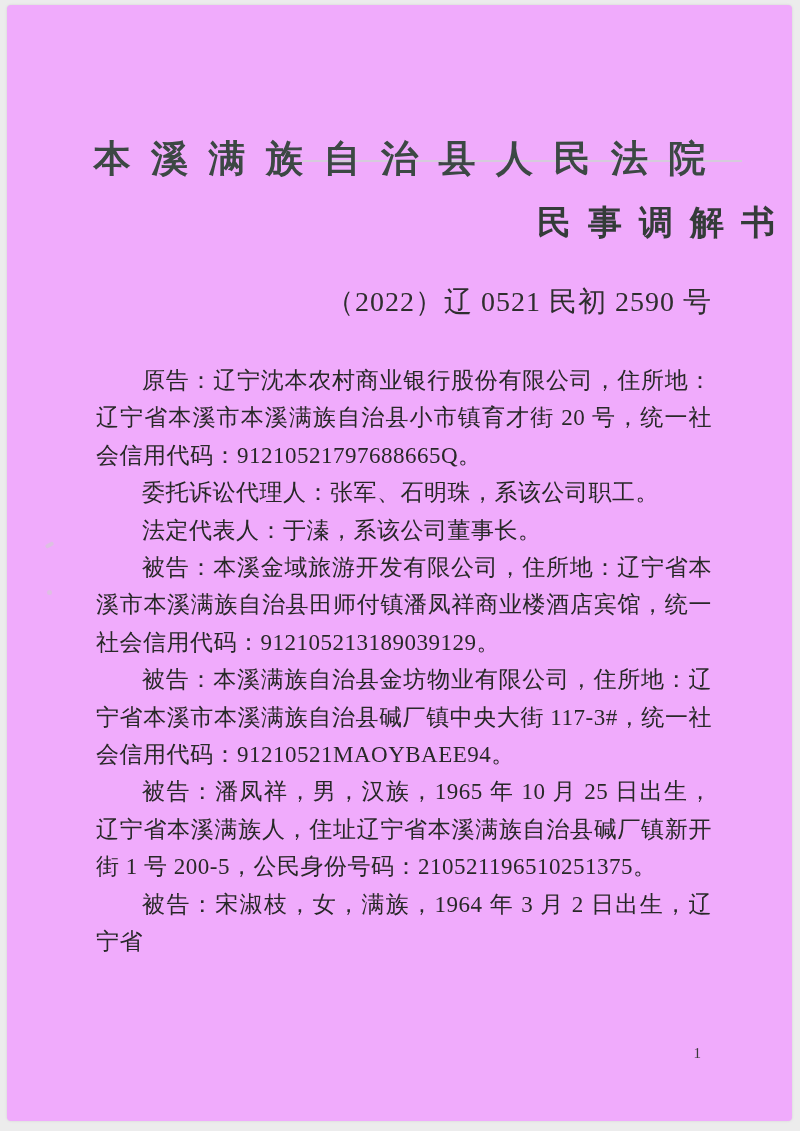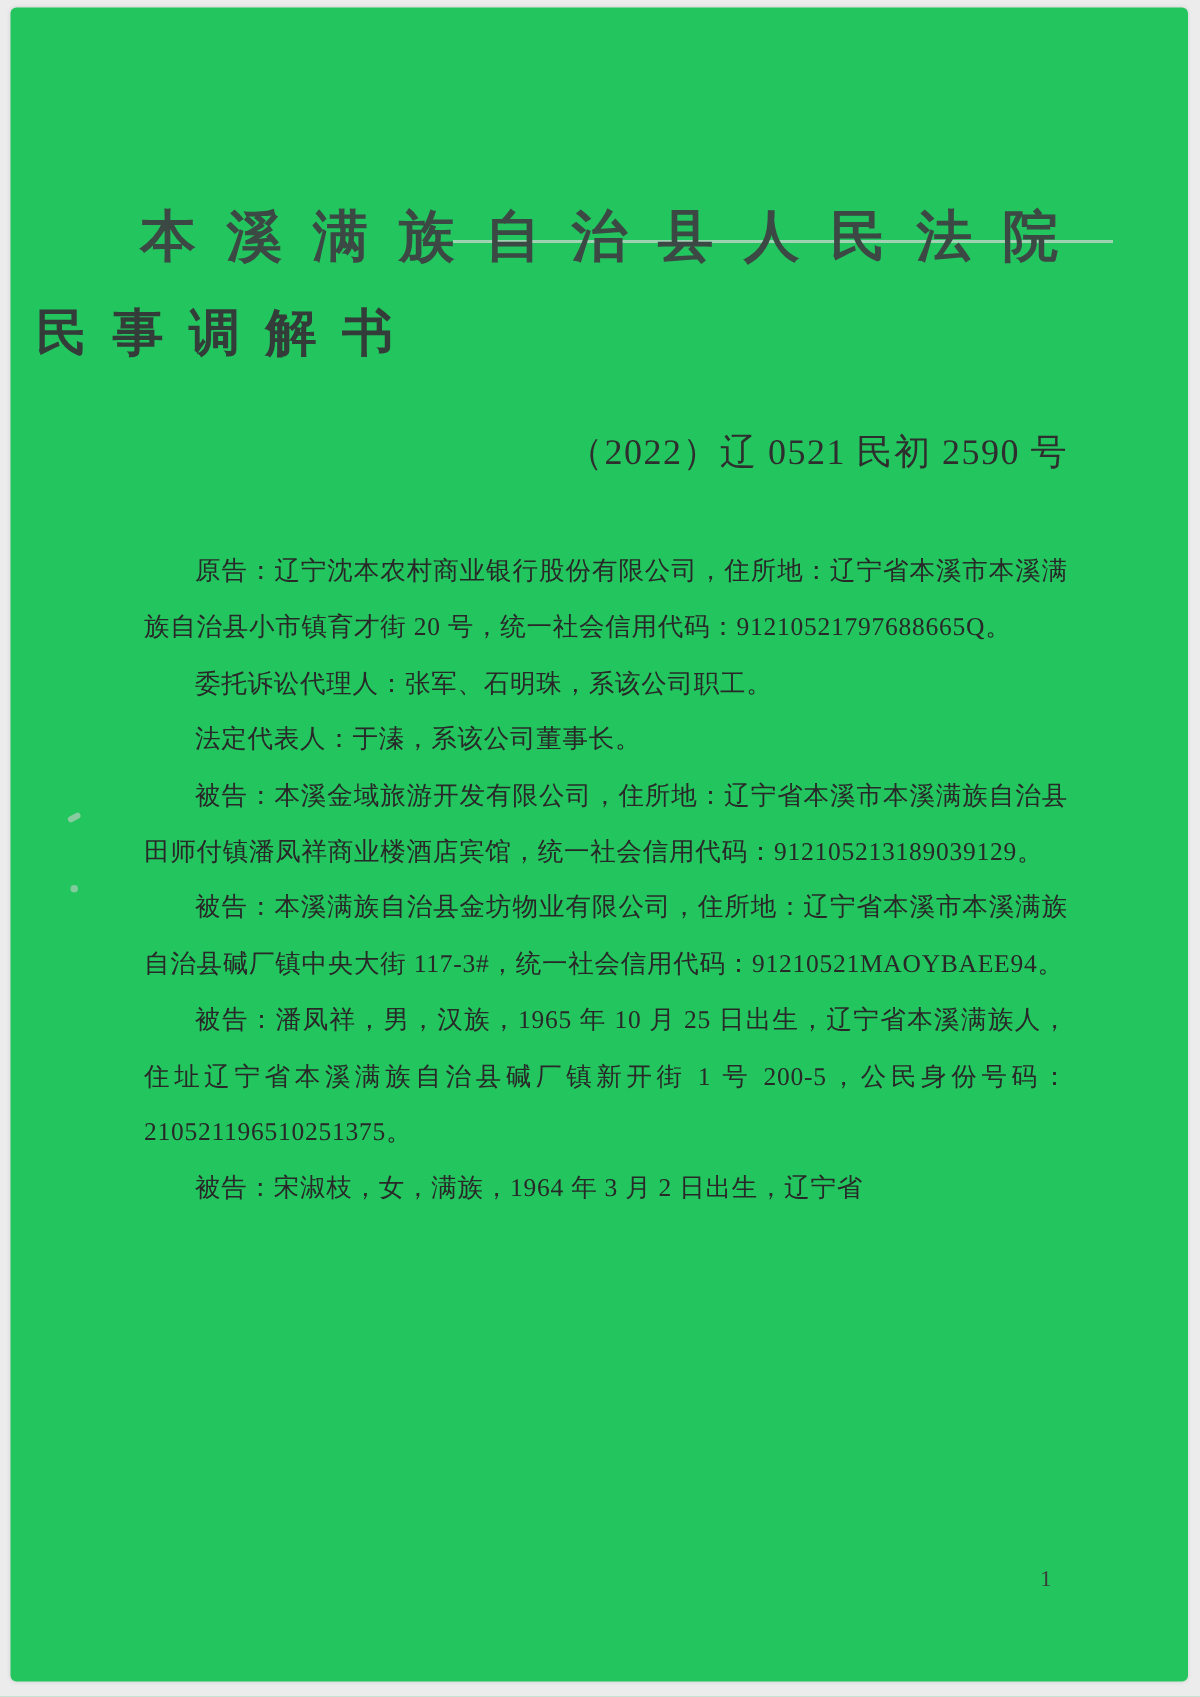--- a/index.html
+++ b/index.html
@@ -12,61 +12,61 @@
   .backdrop {
     position: relative;
     width: 800px; height: 1131px;
     background: #ececec;
     overflow: hidden;
   }
   .sheet {
     position: absolute;
     left: 7px; top: 5px;
     width: 785px; height: 1116px;
-    background: #22c55e;
+    background: #f0abfc;
     border-radius: 4px;
     box-shadow: 0 0 3px rgba(0,0,0,0.10);
   }
   .court-name {
     position: relative;
     z-index: 1;
     margin: 132px 0 0 0;
     text-align: center;
     font-size: 37px;
     line-height: 44px;
     font-weight: bold;
     letter-spacing: 20.5px;
     text-indent: 20.5px;
     color: #3c4844;
     white-space: nowrap;
   }
   .doc-type {
     position: relative;
     z-index: 1;
     margin: 20px 0 0 0;
-    text-align: left;
+    text-align: right;
     font-size: 34px;
     line-height: 44px;
     font-weight: bold;
     letter-spacing: 17px;
     text-indent: 17px;
     color: #343c39;
     white-space: nowrap;
   }
   .case-no {
     margin: 42px 80px 0 0;
     text-align: right;
-    font-size: 24px;
+    font-size: 28px;
     line-height: 30px;
     color: #2e2e2e;
     letter-spacing: 1px;
   }
   .body-text {
     margin: 45px 80px 0 89px;
-    font-size: 17px;
+    font-size: 23px;
     line-height: 37.4px;
     color: #282828;
     text-align: justify;
     text-justify: inter-ideograph;
     letter-spacing: 0.5px;
   }
   .body-text p {
     margin: 0;
     padding: 0;
     text-indent: 2em;

